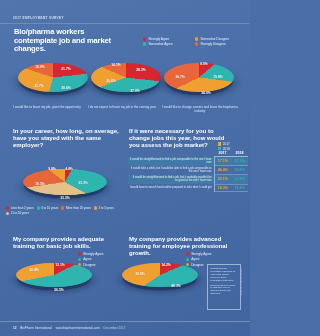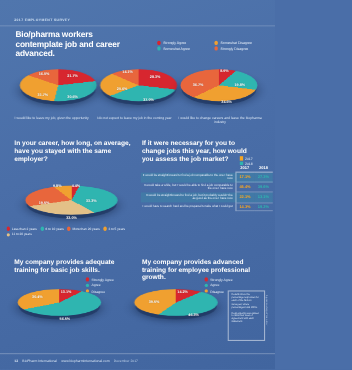--- a/index.html
+++ b/index.html
@@ -117,21 +117,21 @@
   .footer .site { margin:0 3px; }
   .footer .dt { color:#b9cde6; }
 </style>
 </head>
 <body>
 
 <div class="page">
 
   <div class="eyebrow">2017 Employment Survey</div>
   <div class="hrule"></div>
-  <div class="headline">Bio/pharma workers contemplate job and career advanced.</div>
+  <div class="headline">Bio/pharma workers contemplate job and market changes.</div>
 
   <div class="legend-top">
     <div class="lg">
       <span class="sw" style="background:#d7262f"></span>
       <span class="lb">Strongly Agree</span>
     </div>
     <div class="lg">
       <span class="sw" style="background:#f0a030"></span>
       <span class="lb">Somewhat Disagree</span>
     </div>

